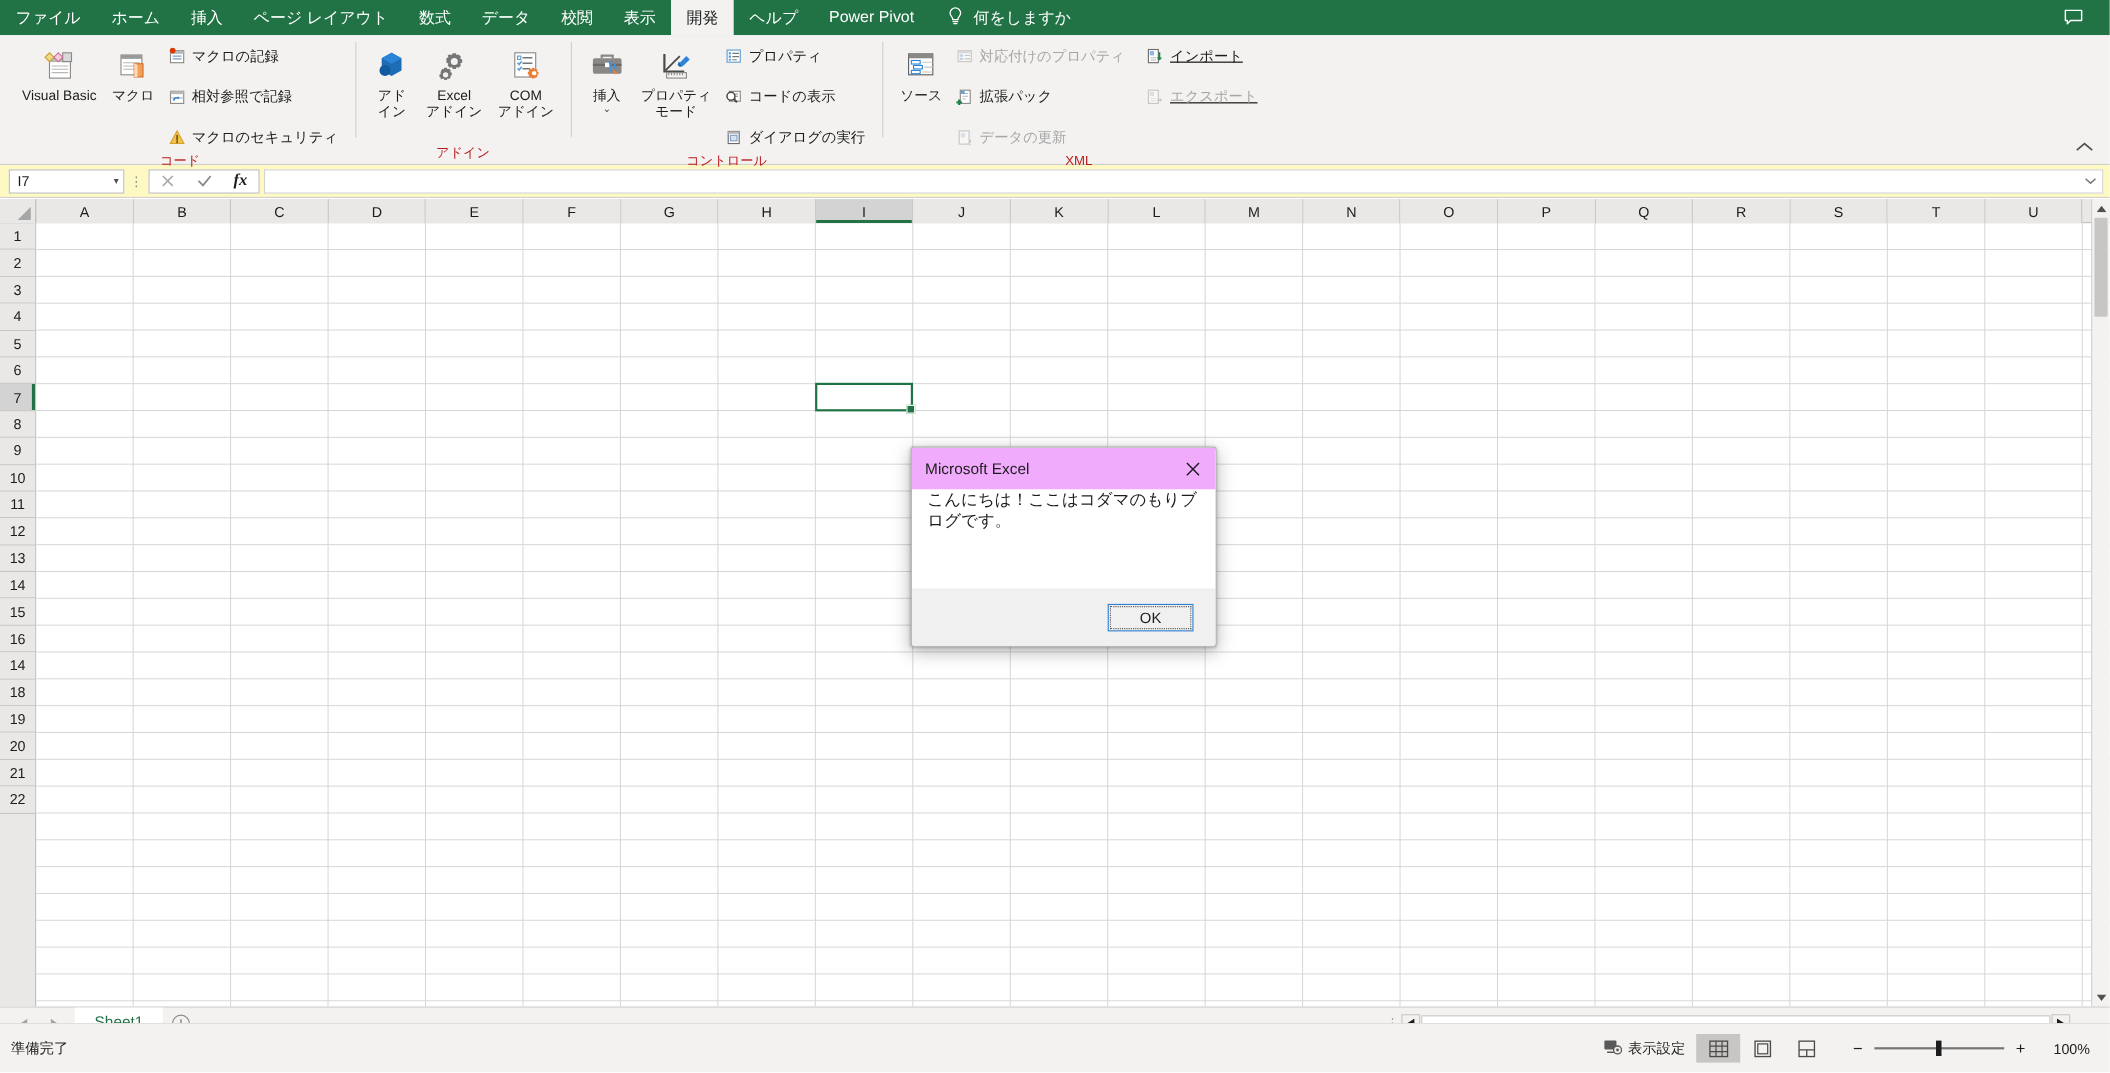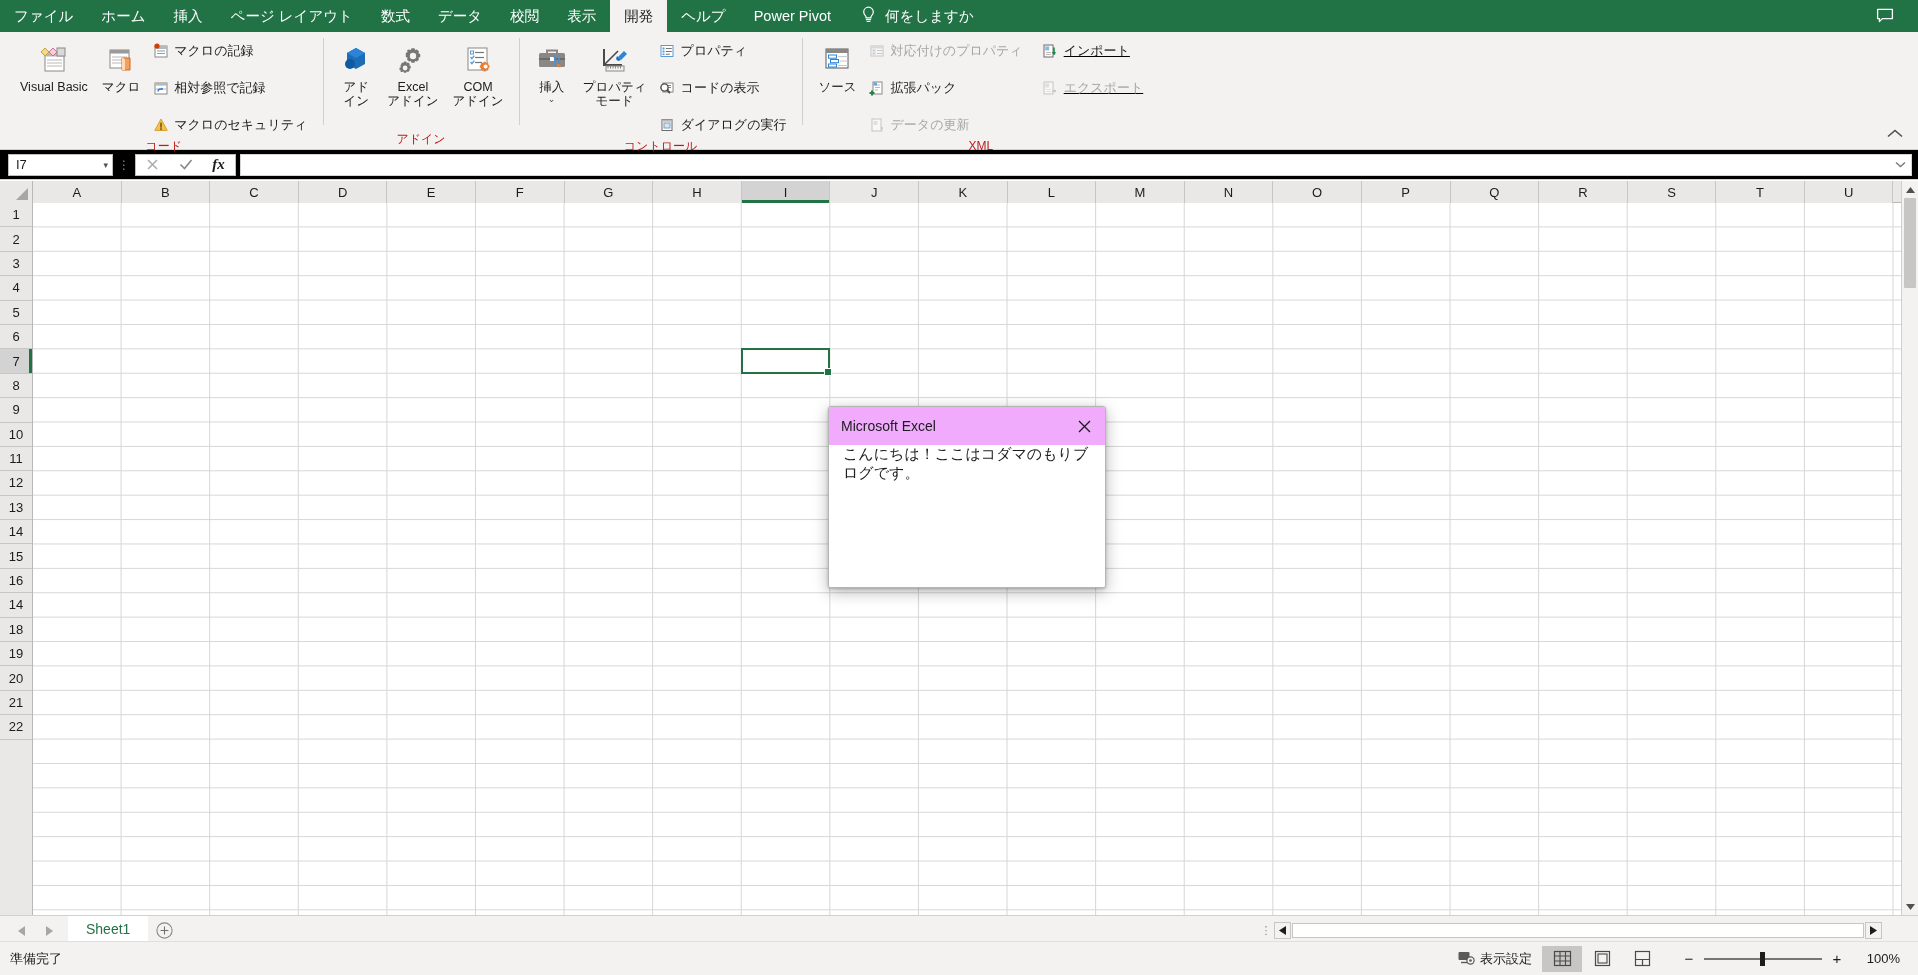--- a/index.html
+++ b/index.html
@@ -121,21 +121,21 @@
   .collapse-ribbon {
     position: absolute; right: 10px; bottom: 6px;
     width: 26px; height: 20px;
     display: flex; align-items: center; justify-content: center;
     cursor: pointer; color: #505050;
   }
 
   
   .fbar {
     height: 30px;
-    background: #000000;
+    background: #fef9c3;
     display: flex; align-items: center;
     padding: 0 6px 0 8px;
     gap: 0px;
     border-bottom: 1px solid #d2d0ce;
   }
   .namebox {
     width: 105px; height: 22px;
     background: #ffffff;
     border: 1px solid #bfbfbf;
     display: flex; align-items: center;
@@ -327,21 +327,21 @@
   }
   .hthumb {
     flex: 1; height: 15px; margin: 0 1px;
     background: #ffffff; border: 1px solid #c8c6c4;
     cursor: pointer;
   }
   .hs-gap { width: 34px; }
 
   .statusbar {
     position: absolute; left: 0; right: 0; bottom: 0;
-    height: 34px;
+    height: 45px;
     background: #f3f2f1;
     display: flex; align-items: center;
     font-size: 13px; color: #1c1c1c;
     border-top: 1px solid #e1dfdd;
   }
   .status-text { padding-left: 10px; }
   .status-right { margin-left: auto; display: flex; align-items: center; padding-right: 14px; gap: 0; }
   .disp-settings {
     display: flex; align-items: center; gap: 5px;
     padding: 0 10px; height: 26px; cursor: pointer;
@@ -949,15 +949,20 @@
       <span>Microsoft Excel</span>
       <div class="dlg-close">
         <svg width="13" height="13" viewBox="0 0 13 13">
           <path d="M1 1l11 11M12 1L1 12" stroke="currentColor" stroke-width="1.3"></path>
         </svg>
       </div>
     </div>
     <div class="dlg-body">
       <span>こんにちは！ここはコダマのもりブログです。</span>
     </div>
+    <div class="dlg-footer">
+      <div class="dlg-ok">
+        <span style="position:relative;z-index:1;">OK</span>
+      </div>
+    </div>
   </div>
 
 </div>
 
 </body></html>

